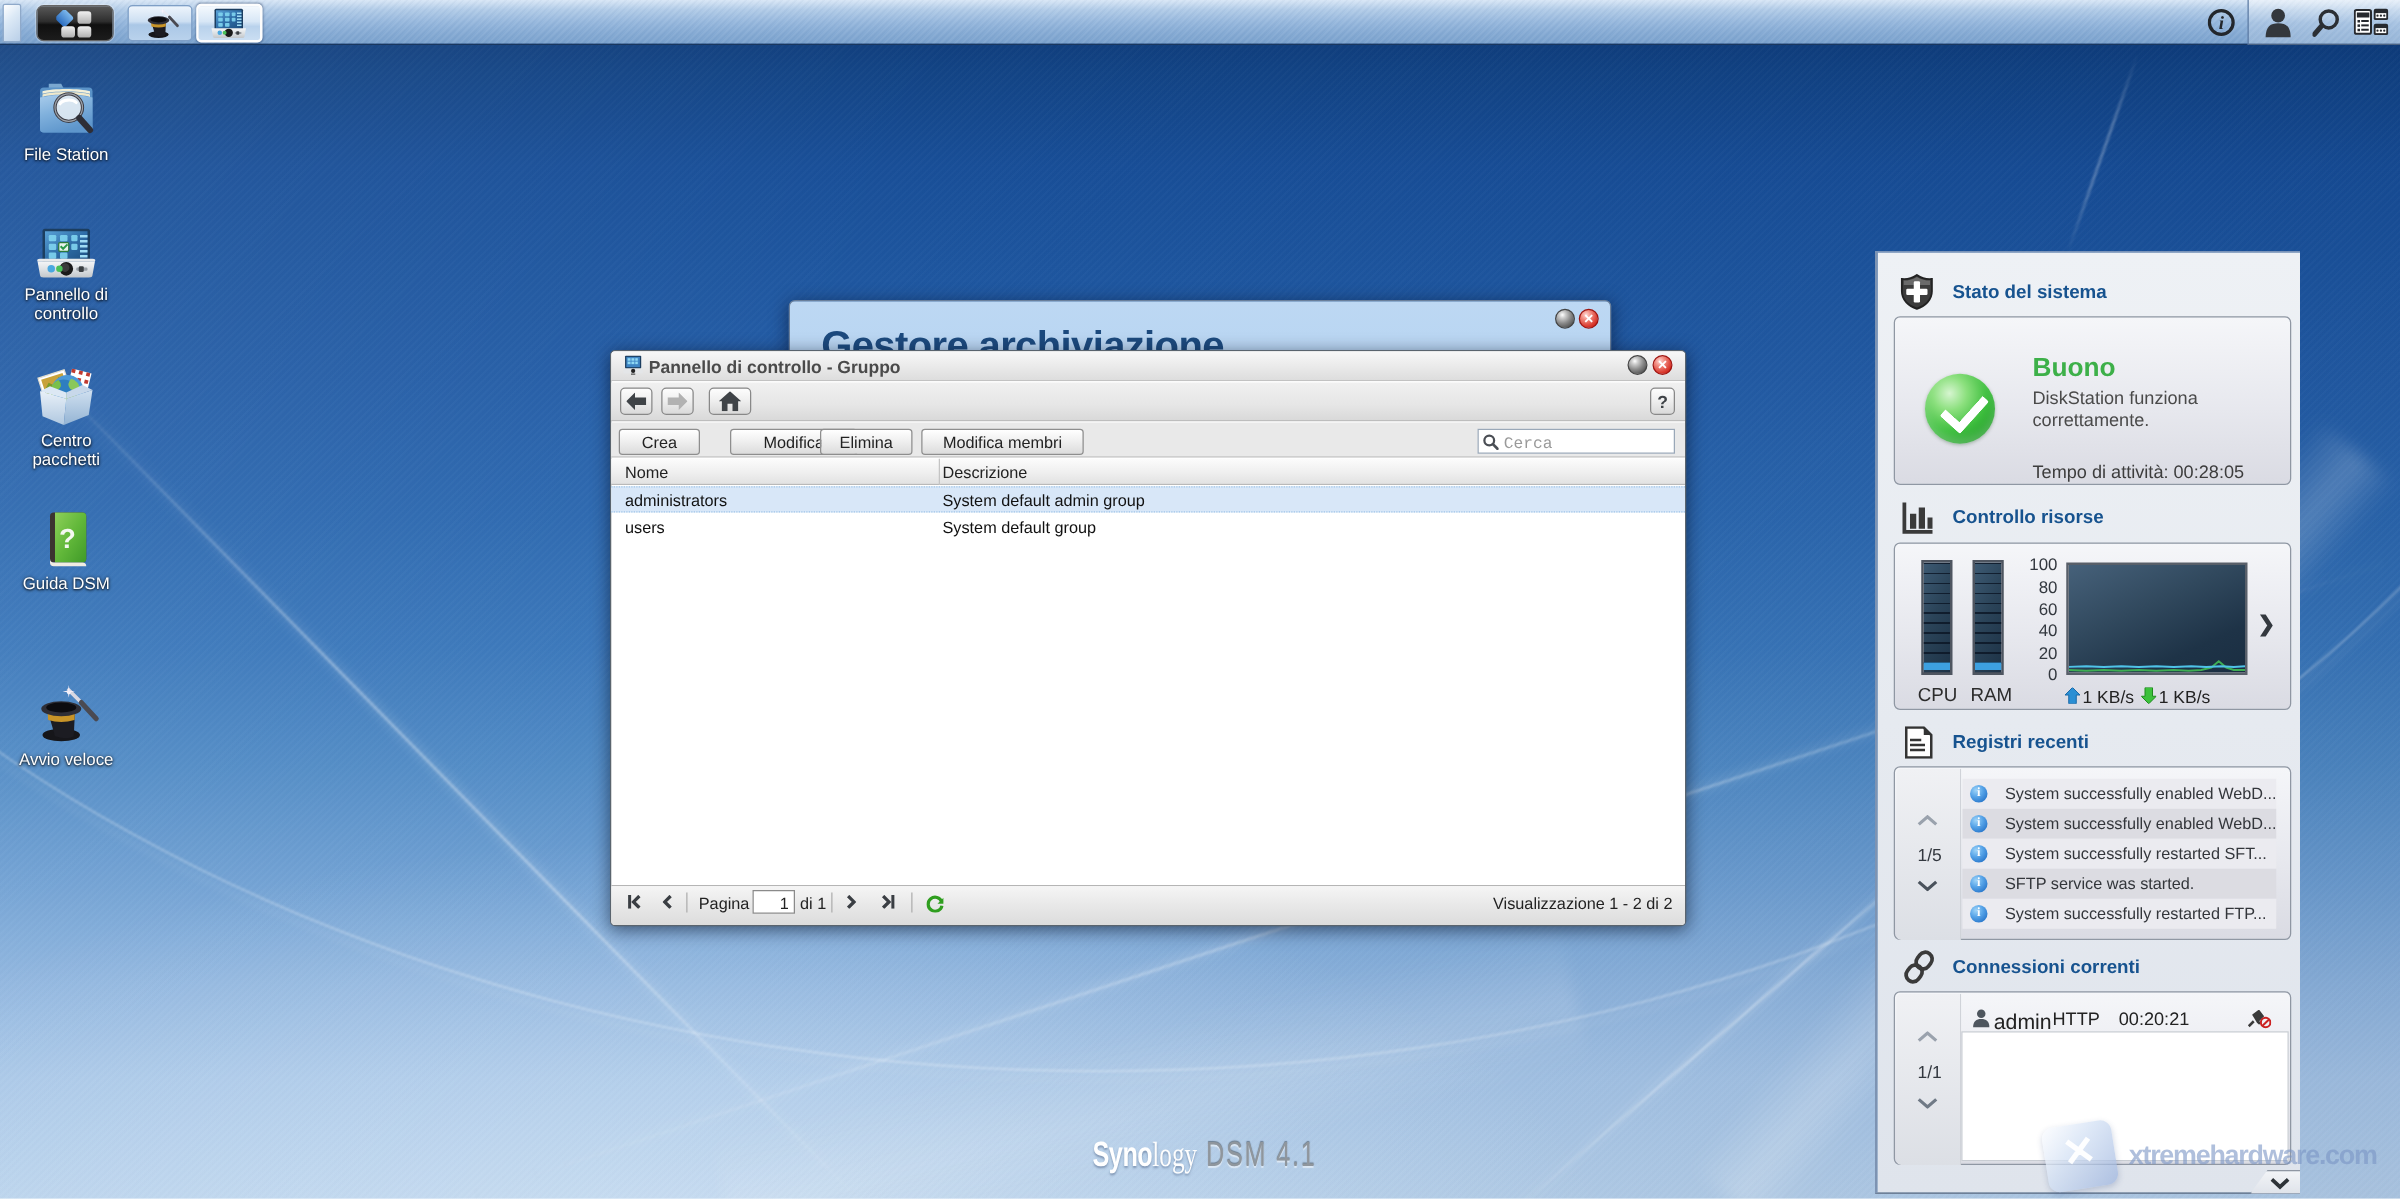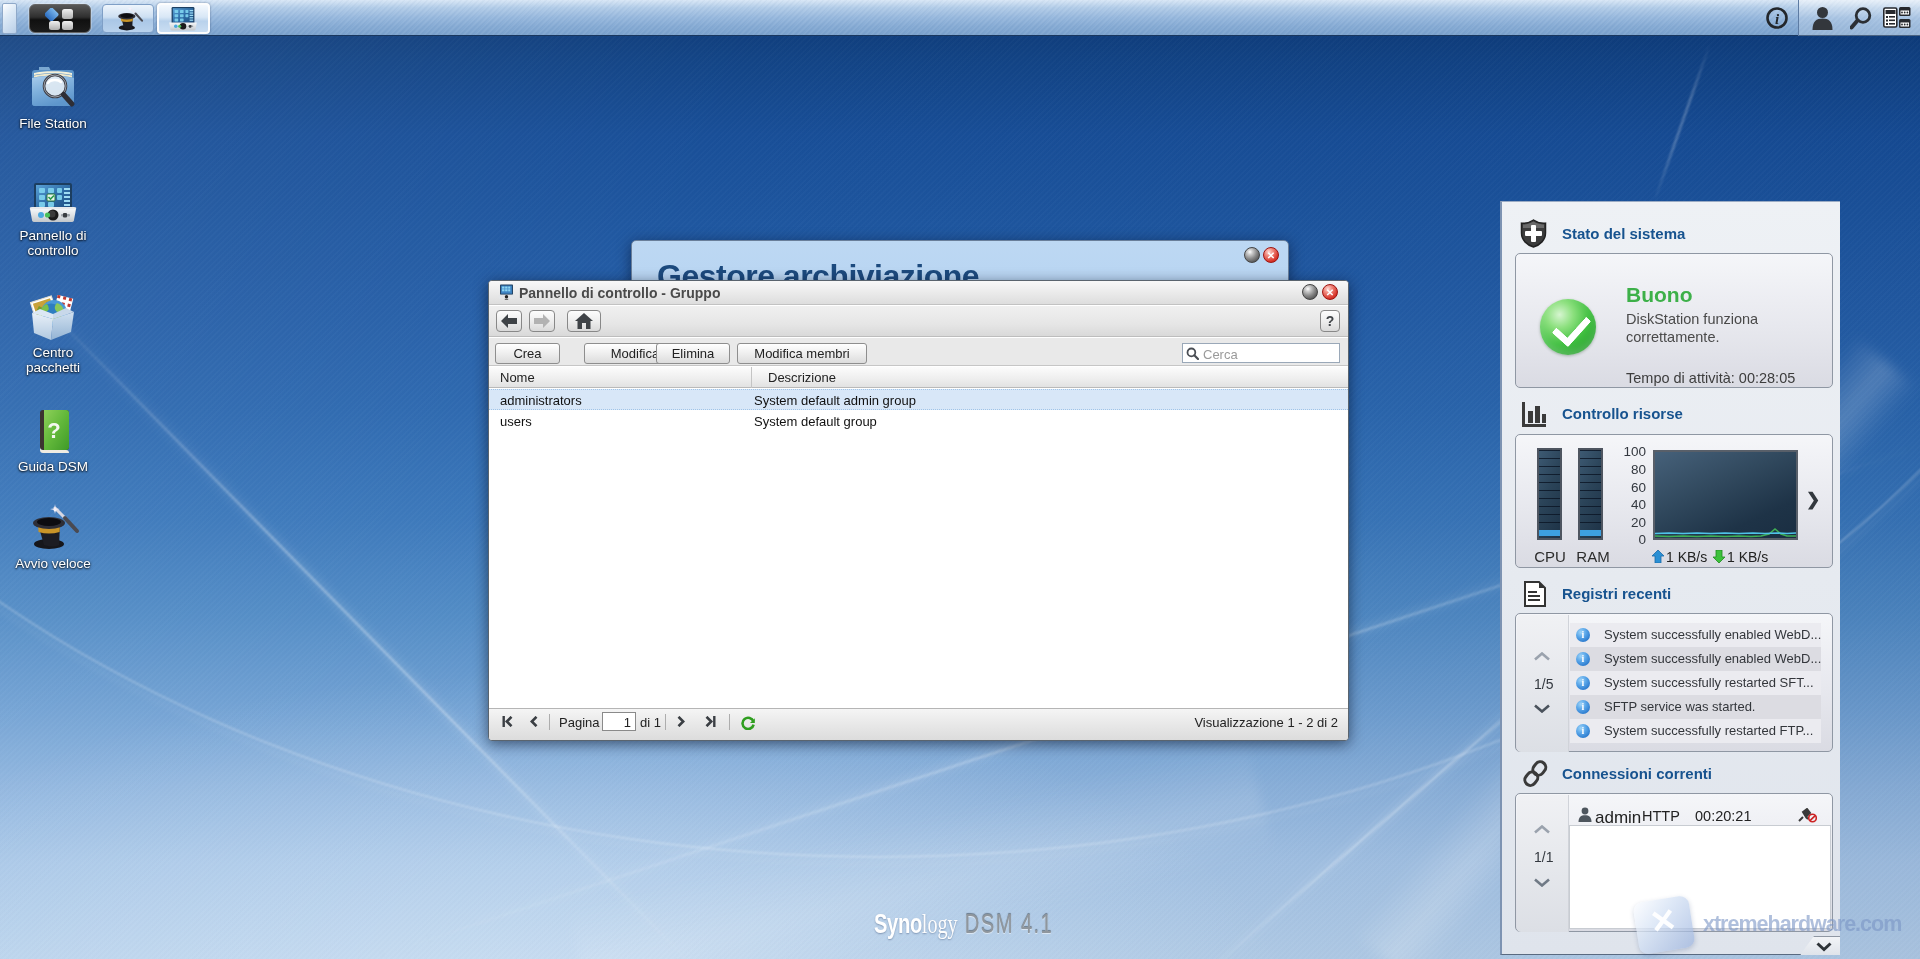--- a/index.html
+++ b/index.html
@@ -68,27 +68,27 @@
 #fg-title .ttl { position:absolute; left:30px; top:4px; font-size:14px; font-weight:bold; color:#4a4a4a; }
 #fg-nav { position:absolute; left:0; top:25px; right:0; height:31px;
   background: linear-gradient(to bottom,#f0f0f0 0%, #e6e6e6 60%, #d9d9d9 100%);
   border-bottom:1px solid #bdbdbd; }
 .navbtn { position:absolute; top:4px; height:22px; border:1px solid #888; border-radius:4px;
   background: linear-gradient(to bottom,#fdfdfd 0%, #eeeeee 50%, #d9d9d9 100%); }
 #fg-toolbar { position:absolute; left:0; top:57px; right:0; height:28px; background:#e9e9e9; border-bottom:1px solid #c6c6c6; }
 .tbbtn { position:absolute; top:5px; height:21px; border:1px solid #8e8e8e; border-radius:3px;
   background: linear-gradient(to bottom,#ffffff 0%, #f0f0f0 45%, #dcdcdc 100%);
   font-size:13px; color:#222; text-align:center; line-height:19px; }
-#searchbox { position:absolute; right:8px; top:5px; width:158px; height:20px; background:#fff; border:1px solid #9aa8b8; }
+#searchbox { position:absolute; right:8px; top:5px; width:158px; height:20px; background:#fff; border:1px solid #9aa8b8;font-family:Liberation Mono, monospace; }
 #searchbox .ph { position:absolute; left:20px; top:3px; font-size:13px; color:#9a9a9a; }
 #fg-thead { position:absolute; left:0; top:86px; right:0; height:21px;
   background: linear-gradient(to bottom,#fcfcfc 0%, #efefef 55%, #e2e2e2 100%);
   border-bottom:1px solid #b9b9b9; font-size:13px; color:#222; }
 #fg-thead .c1 { position:absolute; left:11px; top:3px; }
-#fg-thead .c2 { position:absolute; left:279px; top:3px; }
+#fg-thead .c2 { position:absolute; left:265px; top:3px; }
 #fg-thead .div { position:absolute; left:262px; top:0; width:1px; height:21px; background:#c4c4c4; }
 .trow { position:absolute; left:0; right:0; height:21px; font-size:13px; color:#111; }
 .trow .c1 { position:absolute; left:11px; top:3px; }
 .trow .c2 { position:absolute; left:265px; top:3px; }
 #row1 { top:108px; background:#d8e7f8; border-top:1px dotted #a0c4e8; border-bottom:1px dotted #a0c4e8; }
 #row2 { top:130px; }
 #fg-pager { position:absolute; left:0; bottom:0; right:0; height:32px;
   background: linear-gradient(to bottom,#f5f5f5 0%, #e8e8e8 50%, #dcdcdc 100%);
   border-top:1px solid #b5b5b5; border-radius:0 0 3px 3px; font-size:13px; color:#222; }
 .pgi { position:absolute; top:7px; }
@@ -281,21 +281,21 @@
             <stop offset="0" stop-color="#8ed05a"></stop>
             <stop offset="0.5" stop-color="#62b83a"></stop>
             <stop offset="1" stop-color="#3f9a28"></stop>
           </linearGradient>
         </defs>
       <path d="M10 38 Q10 41 13 41 L36 41 Q39 41 39 44 L13 44 Q10 44 10 41 Z" fill="#f0ece2"></path>
       <text x="24" y="29" text-anchor="middle" font-size="22" font-weight="bold" fill="#f4f8f0">?</text>
     </svg>
     <div class="lab">Guida DSM</div>
   </div>
-  <div class="dicon" style="left:5px; top:504px;">
+  <div class="dicon" style="left:5px; top:548px;">
     <svg width="56" height="48" viewBox="0 0 56 48">
       <path d="M30 4 L42 16" stroke="#d8d8e2" stroke-width="3" stroke-linecap="round"></path>
       <path d="M40 14 L52 27" stroke="#4a4a52" stroke-width="4" stroke-linecap="round"></path>
       <ellipse cx="24" cy="40" rx="15" ry="5" fill="#16161a"></ellipse>
       <path d="M13 20 L35 20 L34 41 Q29 44 19 41 Z" fill="#1c1c22"></path>
       <path d="M13 20 L35 20 L34.6 28 Q24 31 13.5 28 Z" fill="#c89428"></path>
       <ellipse cx="24" cy="19" rx="16" ry="6" fill="#2e2e36"></ellipse>
       <ellipse cx="24" cy="18" rx="12" ry="4" fill="#0c0c10"></ellipse>
       <g fill="#fff">
           <circle cx="30" cy="6" r="1.4"></circle>

